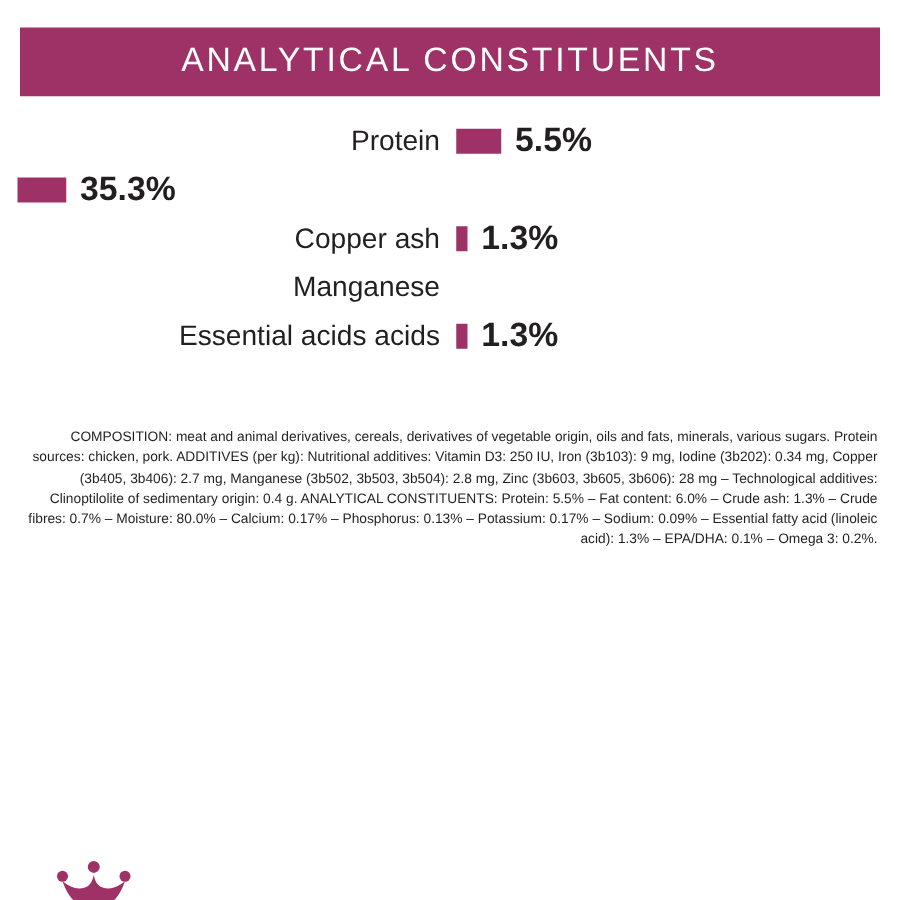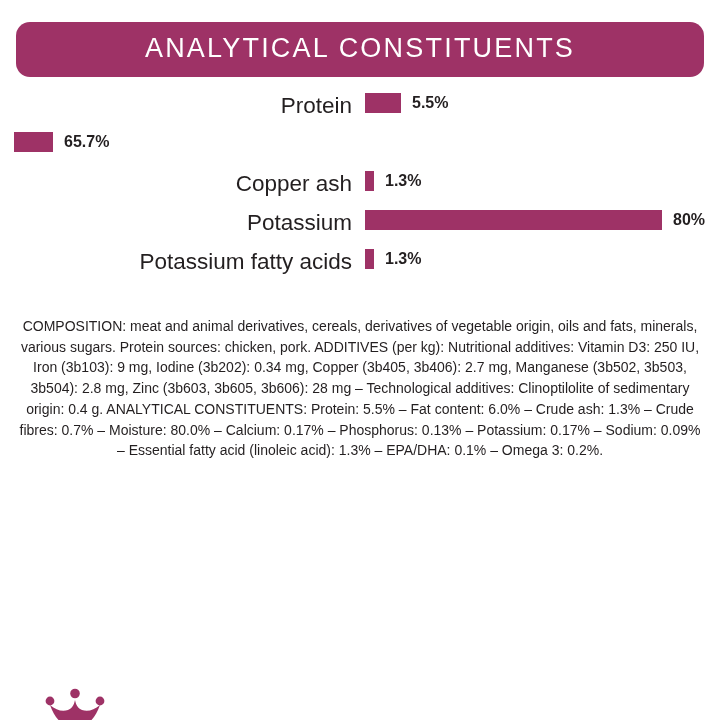--- a/index.html
+++ b/index.html
@@ -26,33 +26,32 @@
   .section-bar {
     background: #9e3266;
     color: #ffffff;
     text-align: center;
     font-size: 27px;
     letter-spacing: 2.2px;
     font-weight: 400;
     padding: 11px 0 13px 0;
     margin: 0 16px;
     text-transform: uppercase;
-    border-radius: 14px;
   }
   #analytical-bar { margin-top: 22px; }
   #ingredients-bar { margin-top: 0px; }
 
   
   .chart {
     margin: 16px 0 0 0;
     padding: 0 14px 0 14px;
   }
   .chart-row {
     display: flex;
-    align-items: flex-start;
+    align-items: center;
     height: 39px;
   }
   .chart-label {
     width: 338px;
     text-align: right;
     font-size: 22.5px;
     color: #231f20;
     padding-right: 13px;
     white-space: nowrap;
   }
@@ -61,37 +60,37 @@
     align-items: center;
     flex: 1 1 auto;
     min-width: 0;
   }
   .bar {
     height: 20px;
     background: #9e3266;
     flex: 0 0 auto;
   }
   .bar-value {
-    font-size: 16px;
+    font-size: 27px;
     font-weight: bold;
     color: #231f20;
     padding-left: 11px;
     white-space: nowrap;
   }
 
   
   .spacer-after-chart { height: 26px; }
 
   
   .composition {
-    margin: 2px 18px 0 18px;
-    font-size: 14px;
+    margin: 28px 18px 0 18px;
+    font-size: 11px;
     line-height: 1.48;
     color: #231f20;
-    text-align: center;
+    text-align: right;
   }
 
   
   .footer {
     position: absolute;
     left: 0;
     bottom: 0;
     width: 720px;
     height: 72px;
   }
@@ -117,42 +116,38 @@
       <div class="chart-label">Protein</div>
       <div class="bar-wrap">
         <div class="bar" style="width:36px;"></div>
         <div class="bar-value">5.5%</div>
       </div>
     </div>
 
     <div class="chart-row">
       <div class="bar-wrap">
         <div class="bar" style="width:39px;"></div>
-        <div class="bar-value">65.7%</div>
+        <div class="bar-value">35.3%</div>
       </div>
     </div>
 
     <div class="chart-row">
       <div class="chart-label">Copper ash</div>
       <div class="bar-wrap">
         <div class="bar" style="width:9px;"></div>
         <div class="bar-value">1.3%</div>
       </div>
     </div>
 
     <div class="chart-row">
-      <div class="chart-label">Potassium</div>
-      <div class="bar-wrap">
-        <div class="bar" style="width:297px;"></div>
-        <div class="bar-value">80%</div>
-      </div>
+      <div class="chart-label">Manganese</div>
     </div>
 
     <div class="chart-row">
-      <div class="chart-label">Potassium fatty acids</div>
+      <div class="chart-label">Essential acids acids</div>
       <div class="bar-wrap">
         <div class="bar" style="width:9px;"></div>
         <div class="bar-value">1.3%</div>
       </div>
     </div>
 
   </div>
 
   <div class="spacer-after-chart"></div>
 

